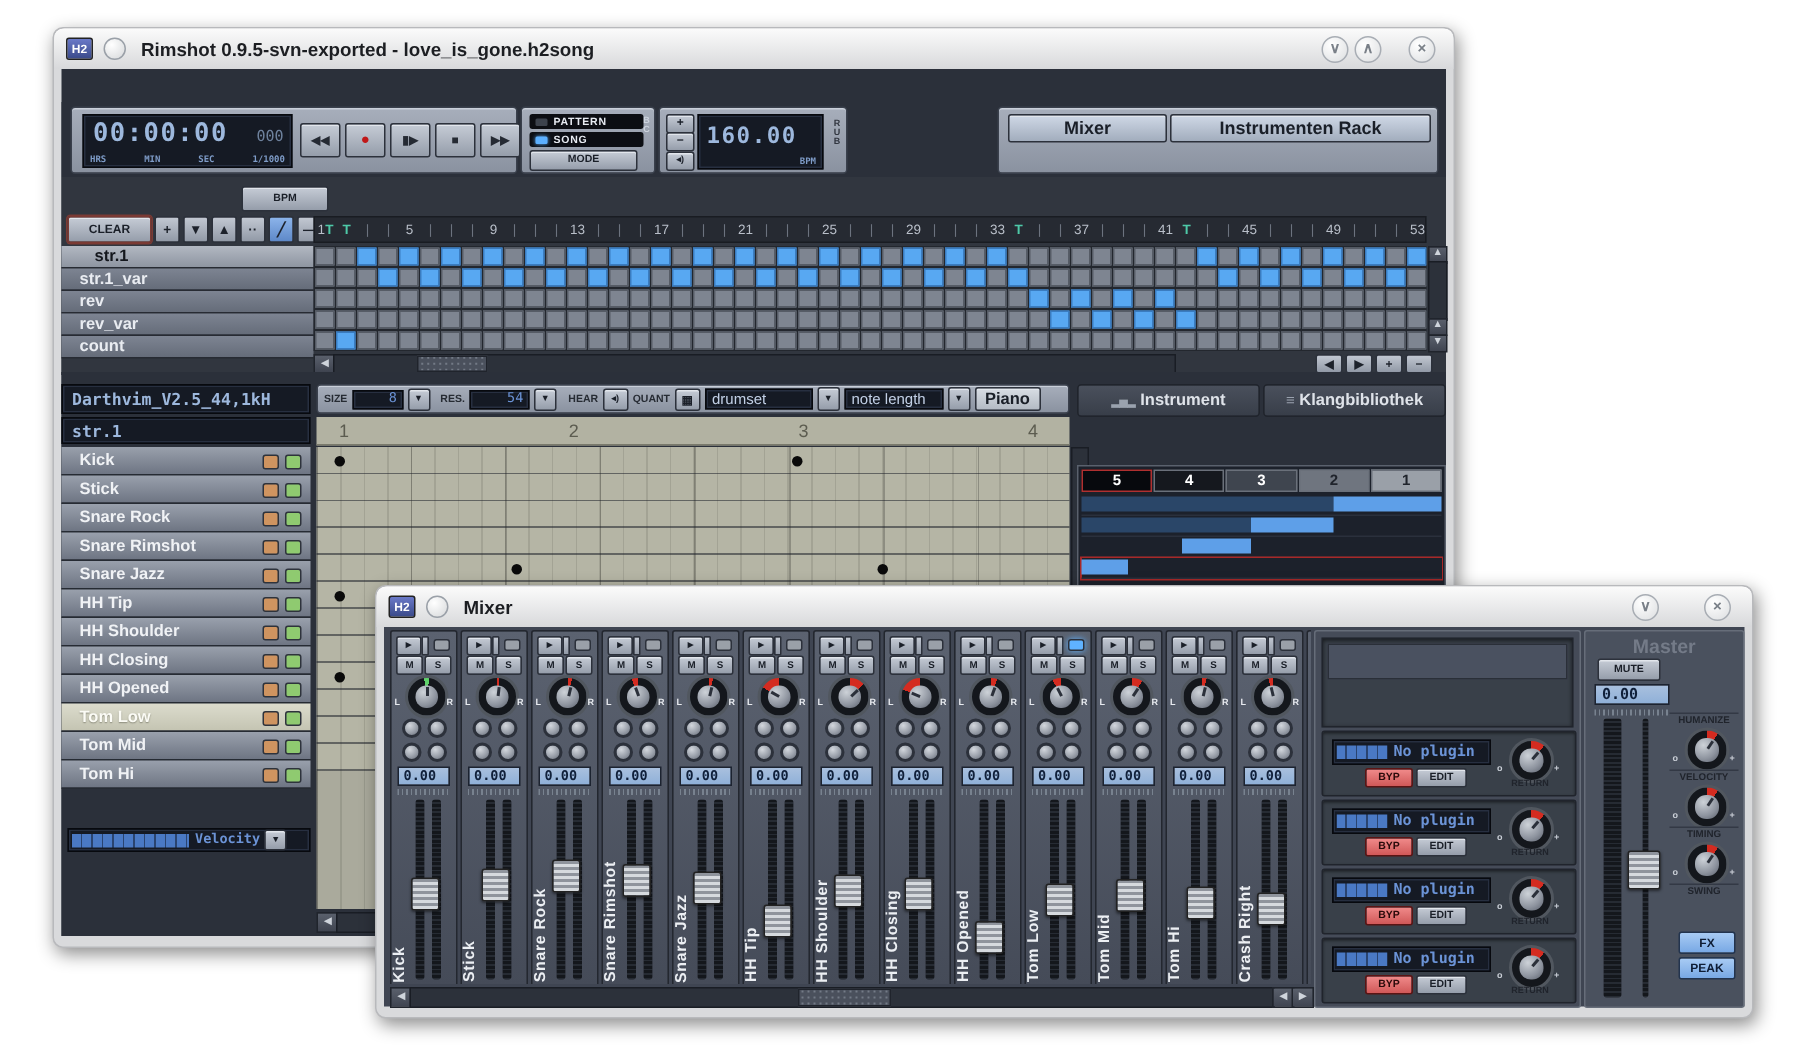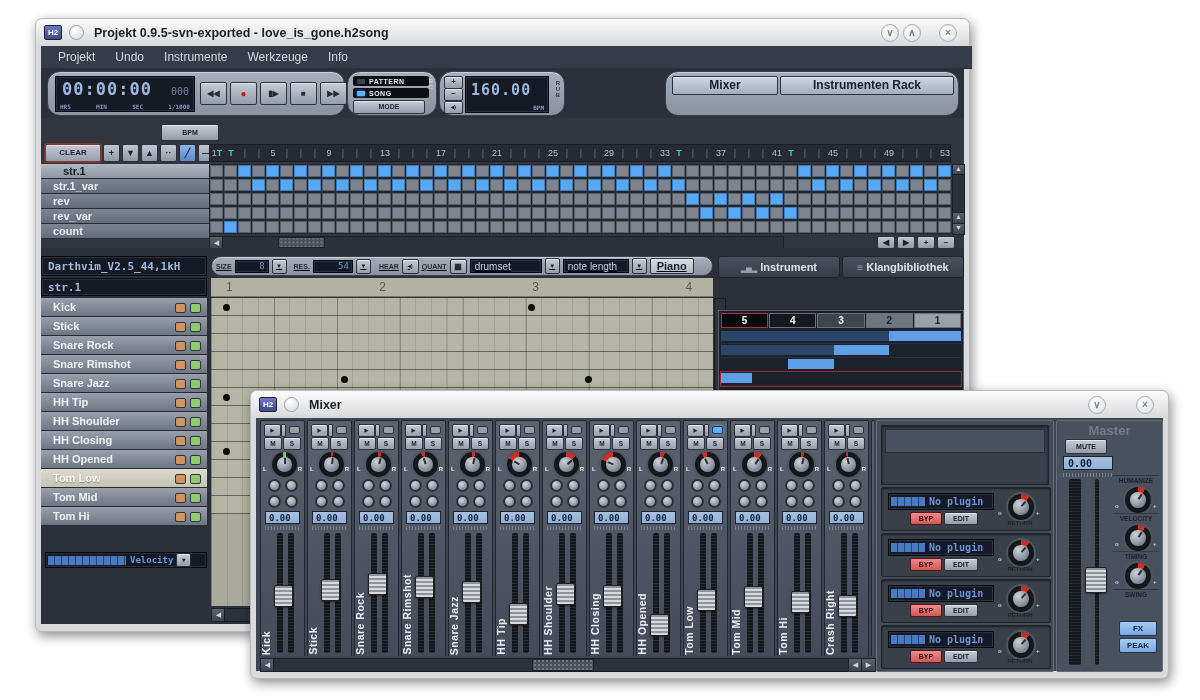--- a/index.html
+++ b/index.html
@@ -21,22 +21,22 @@
   .content{position:absolute;background:#2b303a;}
   
   .gbtn{background:linear-gradient(#c6ccd6,#959daa);border:1px solid #2c313b;border-radius:2px;
         color:#1a1f28;font-weight:bold;text-align:center;box-shadow:inset 0 1px 0 #e2e6ec;}
   .bluebtn{background:linear-gradient(#a8cbf4,#78a8e4);border:1px solid #23344e;border-radius:2px;
         color:#0e1c34;font-weight:bold;text-align:center;}
   .lcd{background:#151a24;border:1px solid #07090e;box-shadow:inset 0 0 0 1px #272f40;
         color:#9db8dd;font-family:"DejaVu Sans Mono",monospace;}
   .lcdlite{background:linear-gradient(#a9c0de,#8fb0d8);border:1px solid #1c2330;color:#10203a;
         font-family:"DejaVu Sans Mono",monospace;font-weight:bold;}
-  .panel{background:linear-gradient(#a7aebb,#8a92a0);border:1px solid #3a404c;border-radius:13px;
-        box-shadow:inset 0 1px 0 #c9cfd9;text-decoration:underline;}
+  .panel{background:linear-gradient(#a7aebb,#8a92a0);border:1px solid #3a404c;border-radius:3px;
+        box-shadow:inset 0 1px 0 #c9cfd9;}
   .ticks{background:repeating-linear-gradient(90deg,#78828f 0 1px,transparent 1px 3px);height:4px;}
   .seg{background:repeating-linear-gradient(90deg,#4a79c4 0 6px,#2a4470 6px 7px);}
   
   #menubar{position:absolute;left:0;top:0;width:100%;height:22px;background:#363c48;display:flex;
         align-items:center;gap:2px;padding-left:8px;border-bottom:1px solid #20242c;}
   .menu-item{color:#d3d8e0;font-size:12px;padding:0 9px;}
   #toolbar{position:absolute;left:0;top:22px;width:100%;height:50px;background:#2b303a;}
   .tbtn{width:25px;height:21px;font-size:8px;line-height:21px;color:#252a33;}
   .tbtn.active{background:linear-gradient(#8cb4ea,#5d88c8);color:#0d1830;}
   .tbtn.rec{color:#c01818;font-size:10px;}
@@ -104,33 +104,26 @@
 </style>
 </head>
 <body>
 
 <div id="stage">
 
   <div class="win" id="main-win" style="left:35px;top:18px;width:933px;height:612px;z-index:1;">
     <div class="titlebar">
       <div class="h2icon">H2</div>
       <div class="syscircle"></div>
-      <div class="wtitle">Projekt 0.9.5-svn-exported - love_is_gone.h2song</div>
+      <div class="wtitle">Rimshot 0.9.5-svn-exported - love_is_gone.h2song</div>
       <div class="winbtn" style="right:70px;">∨</div>
       <div class="winbtn" style="right:48px;">∧</div>
       <div class="winbtn" style="right:12px;">×</div>
     </div>
     <div class="content" id="c" style="left:5px;top:27px;width:923px;height:578px;">
-      <div id="menubar">
-          <div class="menu-item">Projekt</div>
-          <div class="menu-item">Undo</div>
-          <div class="menu-item">Instrumente</div>
-          <div class="menu-item">Werkzeuge</div>
-          <div class="menu-item">Info</div>
-        </div>
 
       <div id="toolbar">
         <div class="abs panel" style="left:6px;top:3px;width:296px;height:43px;">
           <div class="abs lcd" style="left:7px;top:4px;width:138px;height:34px;">
             <div class="abs" style="left:6px;top:2px;font-size:17px;font-weight:bold;letter-spacing:1px;">00:00:00</div>
             <div class="abs" style="right:5px;top:9px;font-size:10px;opacity:.65;">000</div>
             <div class="abs" id="time-labels" style="left:4px;bottom:1px;width:130px;display:flex;justify-content:space-between;font-size:6px;font-weight:bold;color:#7e9cc8;">
                 <div>HRS</div>
                 <div>MIN</div>
                 <div>SEC</div>

